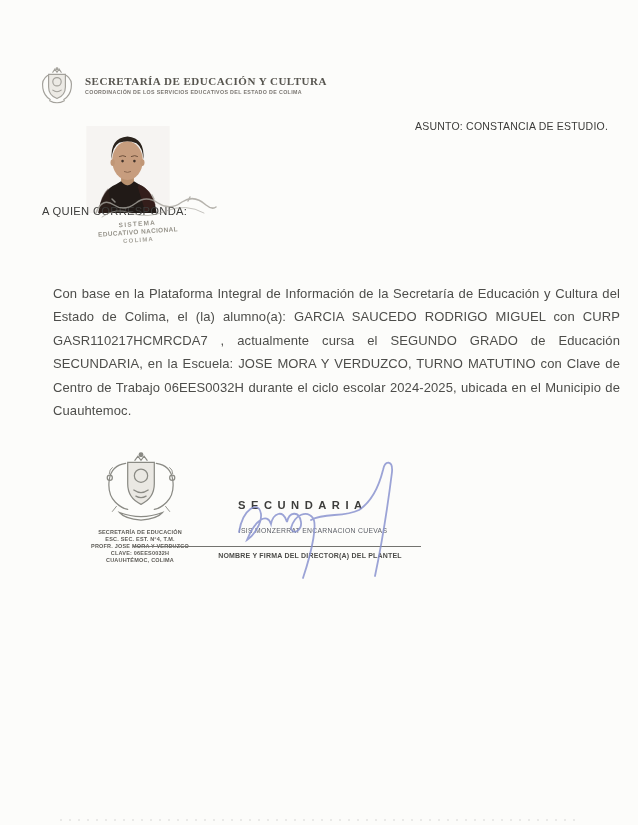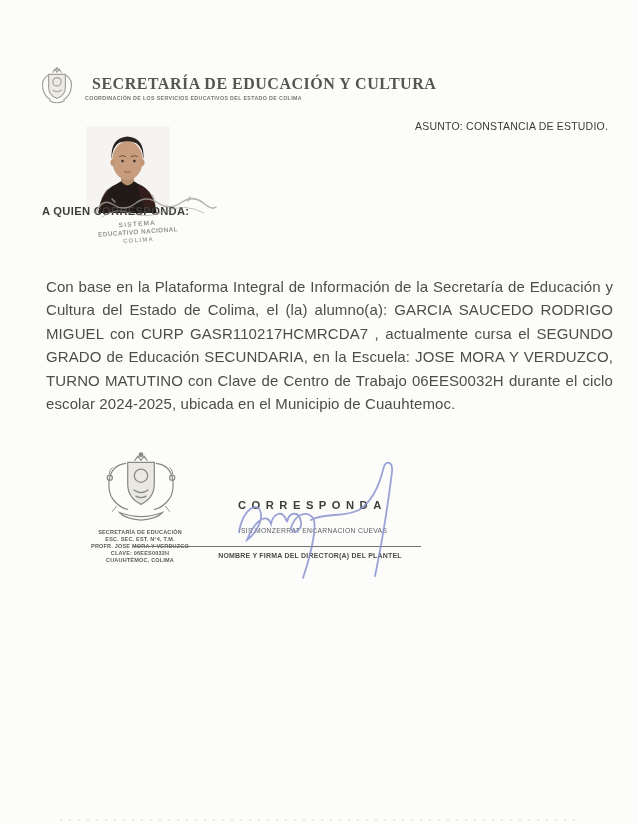--- a/index.html
+++ b/index.html
@@ -8,47 +8,47 @@
     background:#fcfcfa;overflow:hidden;
     font-family:"Liberation Sans",sans-serif;color:#4d4d4a;
   }
   .abs{position:absolute;}
 
   
   .letterhead{left:36px;top:67px;display:flex;align-items:flex-start;gap:7px;}
   .lh-logo{width:42px;height:40px;flex:0 0 auto;}
   .lh-text{padding-top:8px;}
   .lh-title{
-    font-family:"Liberation Serif",serif;font-size:16px;font-weight:bold;
-    letter-spacing:.5px;color:#57554f;margin-left:7px;
+    font-family:"Liberation Serif",serif;font-size:11px;font-weight:bold;
+    letter-spacing:.5px;color:#57554f;
   }
   .lh-subtitle{font-size:5.3px;letter-spacing:.35px;color:#7a7671;margin-top:1.5px;font-weight:bold;}
 
   .subject{
     right:30px;top:120px;font-size:10.5px;font-weight:normal;
     letter-spacing:.2px;color:#3b3b39;
   }
 
   .photo{left:86px;top:126px;width:84px;height:87px;}
   .photo svg{display:block;}
 
-  .salutation{left:42px;top:205px;font-size:11.2px;font-weight:bold;letter-spacing:.3px;color:#3d3d3b;}
+  .salutation{left:42px;top:205px;font-size:11.2px;font-weight:normal;letter-spacing:.3px;color:#3d3d3b;}
 
   .stamp-garland{left:92px;top:189px;width:128px;height:32px;opacity:.8;}
   .stamp-text{
     left:86px;top:220px;width:104px;text-align:center;
     transform:rotate(-4deg);color:#97948b;font-weight:bold;line-height:8px;
   }
   .stamp-l1{font-size:6.4px;letter-spacing:1.3px;}
   .stamp-l2{font-size:6.4px;letter-spacing:.4px;}
   .stamp-l3{font-size:6px;letter-spacing:1.2px;opacity:.85;}
 
   .para{
-    position:absolute;left:37px;width:567px;margin:9px;
-    font-size:15px;line-height:23.4px;letter-spacing:.1px;
+    position:absolute;left:37px;width:567px;margin:16px;
+    font-size:13px;line-height:23.4px;letter-spacing:.1px;
     text-align:justify;color:#4d4d4a;
   }
   .p1{top:266px;}
   .p2{top:394px;text-indent:30px;}
 
   .seal-svg{left:97px;top:451px;width:88px;height:78px;}
   .seal-caption{
     left:66px;top:529px;width:148px;text-align:center;
     font-size:5.5px;font-weight:bold;line-height:7px;
     letter-spacing:.2px;color:#5d5b56;
@@ -156,21 +156,21 @@
     </g>
   </svg>
   <div class="abs seal-caption">
     <div>SECRETARÍA DE EDUCACIÓN</div>
     <div>ESC. SEC. EST. N°4, T.M.</div>
     <div>PROFR. JOSE MORA Y VERDUZCO</div>
     <div>CLAVE: 06EES0032H</div>
     <div>CUAUHTÉMOC, COLIMA</div>
   </div>
 
-  <div class="abs closing">CORRESPONDA</div>
+  <div class="abs closing">SECUNDARIA</div>
 
   <svg class="abs signature-svg" viewBox="0 0 200 132">
     <path d="M 14 80 C 18 56, 34 48, 36 62 C 37 72, 28 84, 22 88
          C 30 68, 42 60, 46 72 C 48 62, 58 56, 62 70
          C 64 60, 74 58, 76 70 C 77 78, 68 84, 66 76
          C 70 62, 82 58, 88 66 C 92 72, 88 96, 78 126
          M 86 68 C 100 60, 118 66, 134 58 C 146 50, 154 34, 158 18
          C 160 8, 168 8, 167 20 C 164 44, 158 86, 150 124" fill="none" stroke-width="1.8" stroke-linecap="round" opacity="0.85" stroke="#8a93cf"></path>
   </svg>
 

